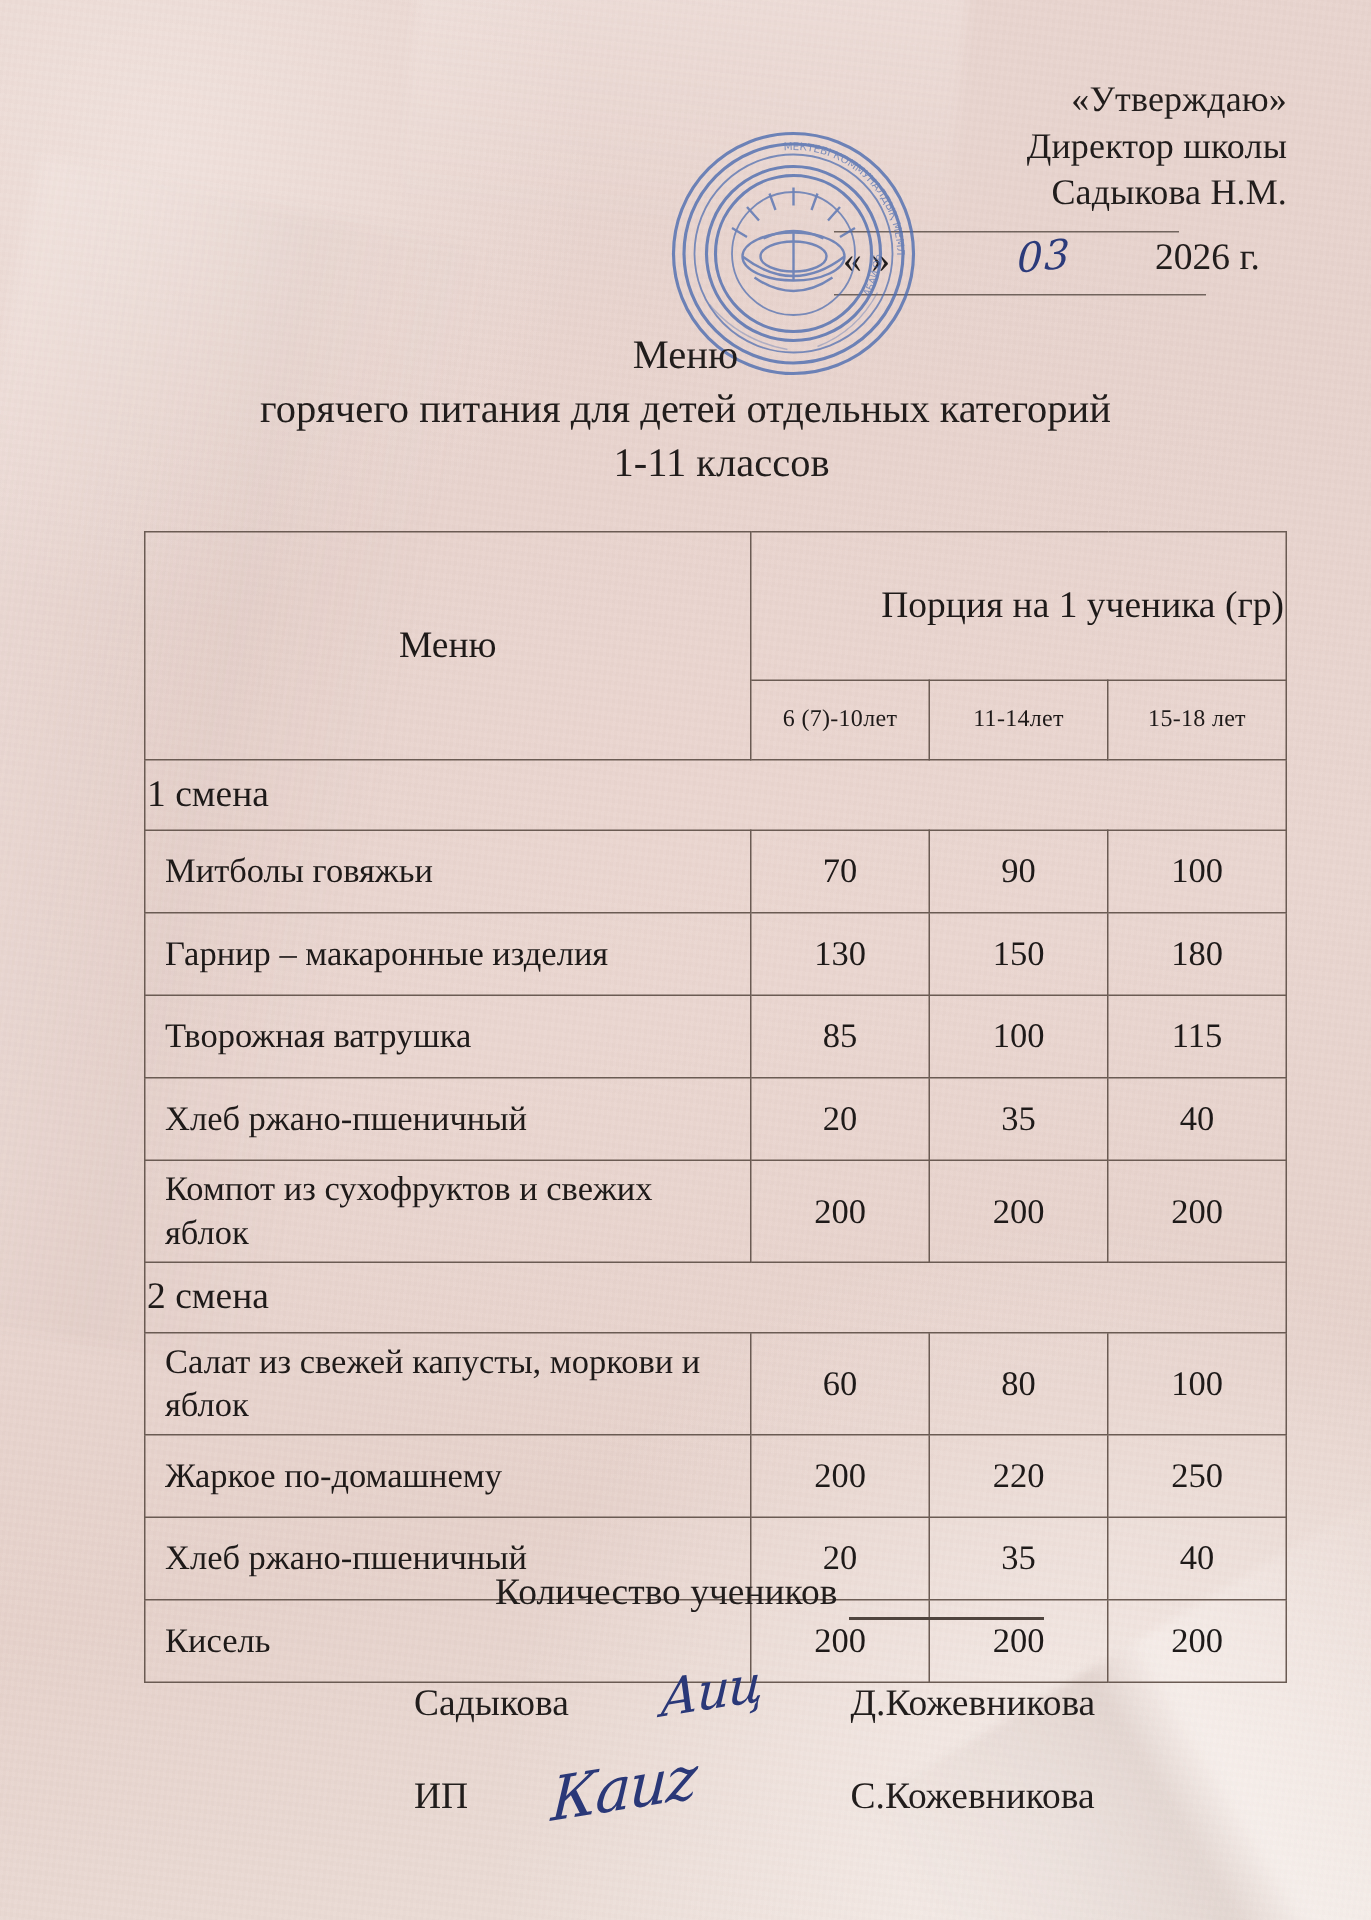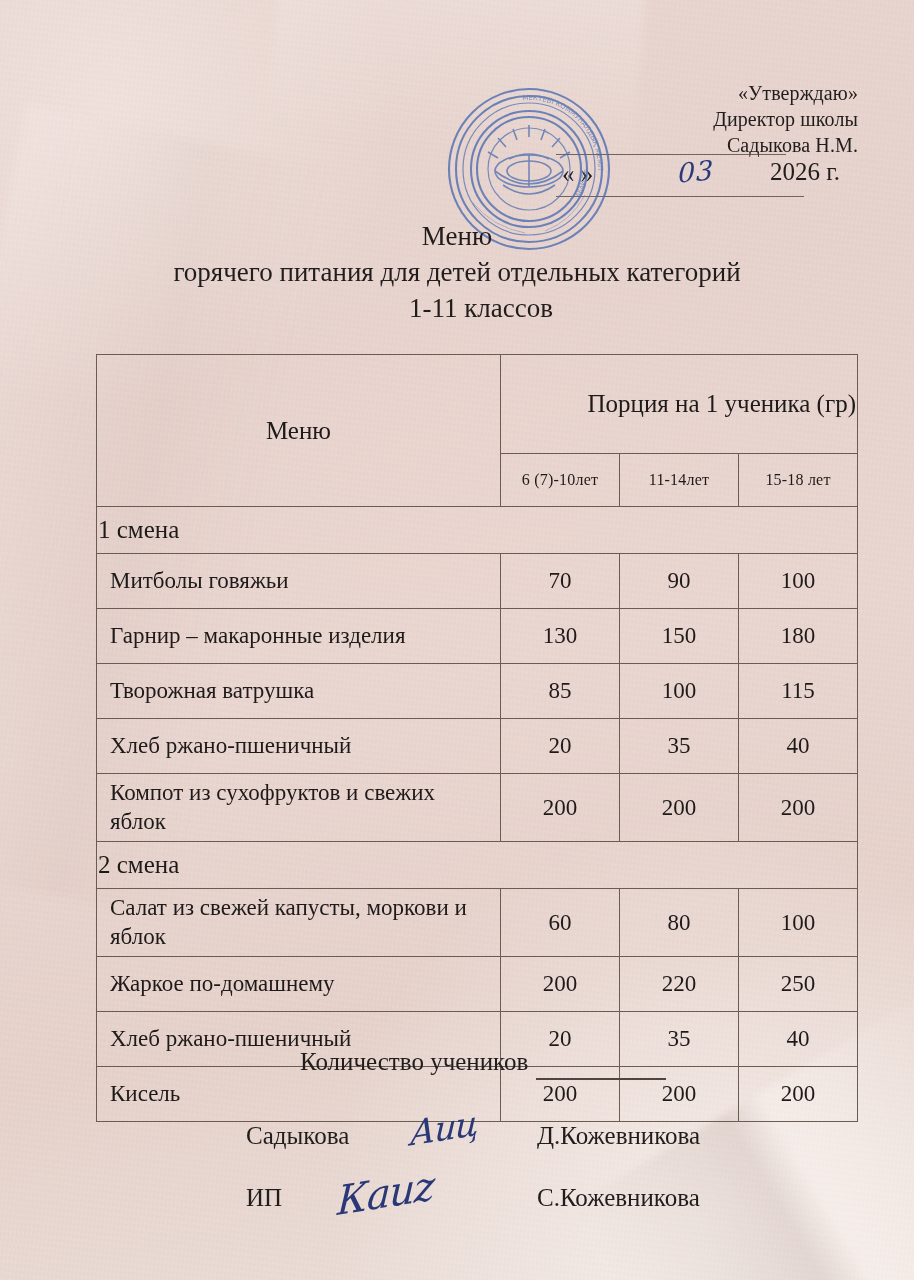--- a/index.html
+++ b/index.html
@@ -64,24 +64,23 @@
 
   .content { position: absolute; inset: 0; }
 
   
   .approval {
     position: absolute;
     right: 56px;
     top: 52px;
     width: 300px;
     text-align: right;
-    font-size: 20px;
+    font-size: 24px;
     line-height: 1.30;
     letter-spacing: 0.1px;
-    margin-top: 28px;
   }
   .approval .ln { white-space: nowrap; }
 
   .date-line {
     position: absolute;
     left: 556px;
     top: 148px;
     width: 300px;
     height: 52px;
   }
@@ -203,21 +202,21 @@
     line-height: 1.24;
     vertical-align: middle;
     height: 44px;
   }
   td.qty {
     text-align: center;
     vertical-align: middle;
   }
 
   
-  .footer { position: absolute; left: 0; right: 0; top: 1048px; }
+  .footer { position: absolute; left: 0; right: 0; top: 1048px; padding-left: 30px; }
   .count-row {
     position: relative;
     margin-left: 300px;
     font-size: 25px;
     height: 42px;
   }
   .count-rule {
     position: absolute;
     left: 236px;
     top: 30px;

